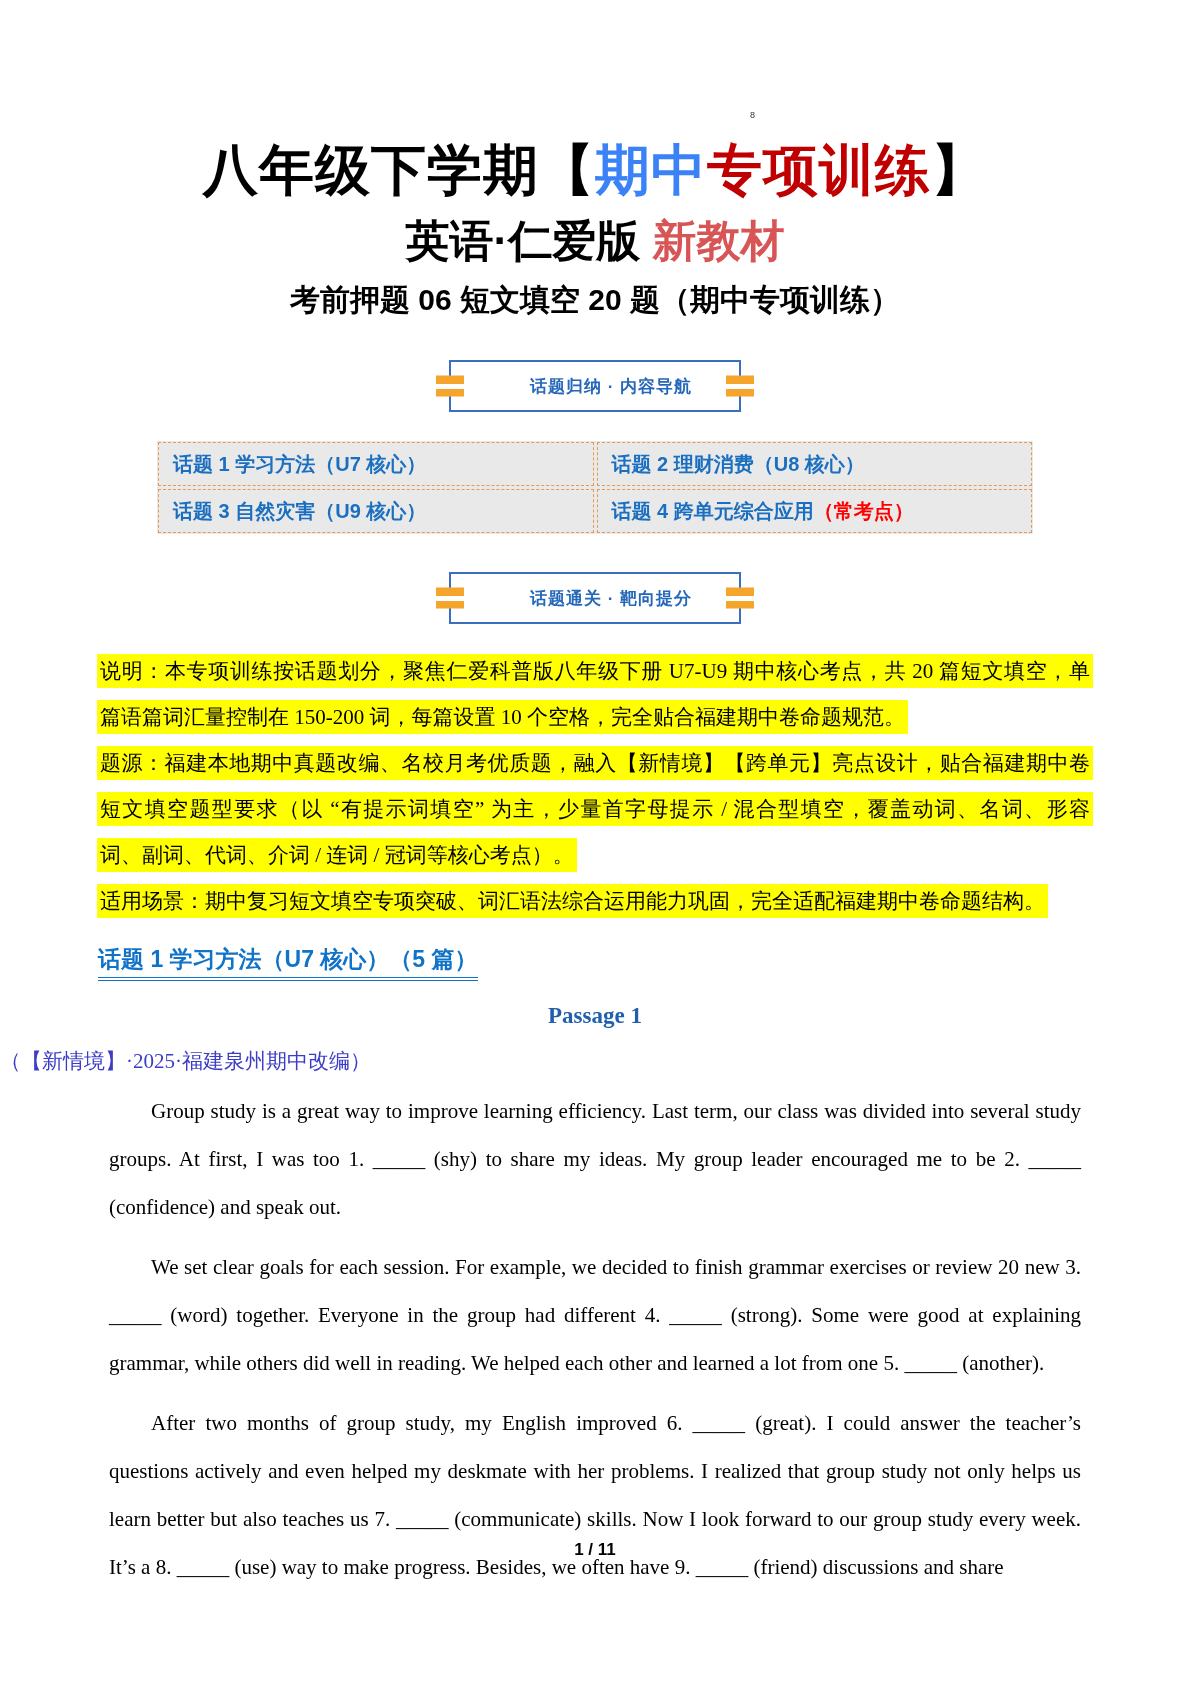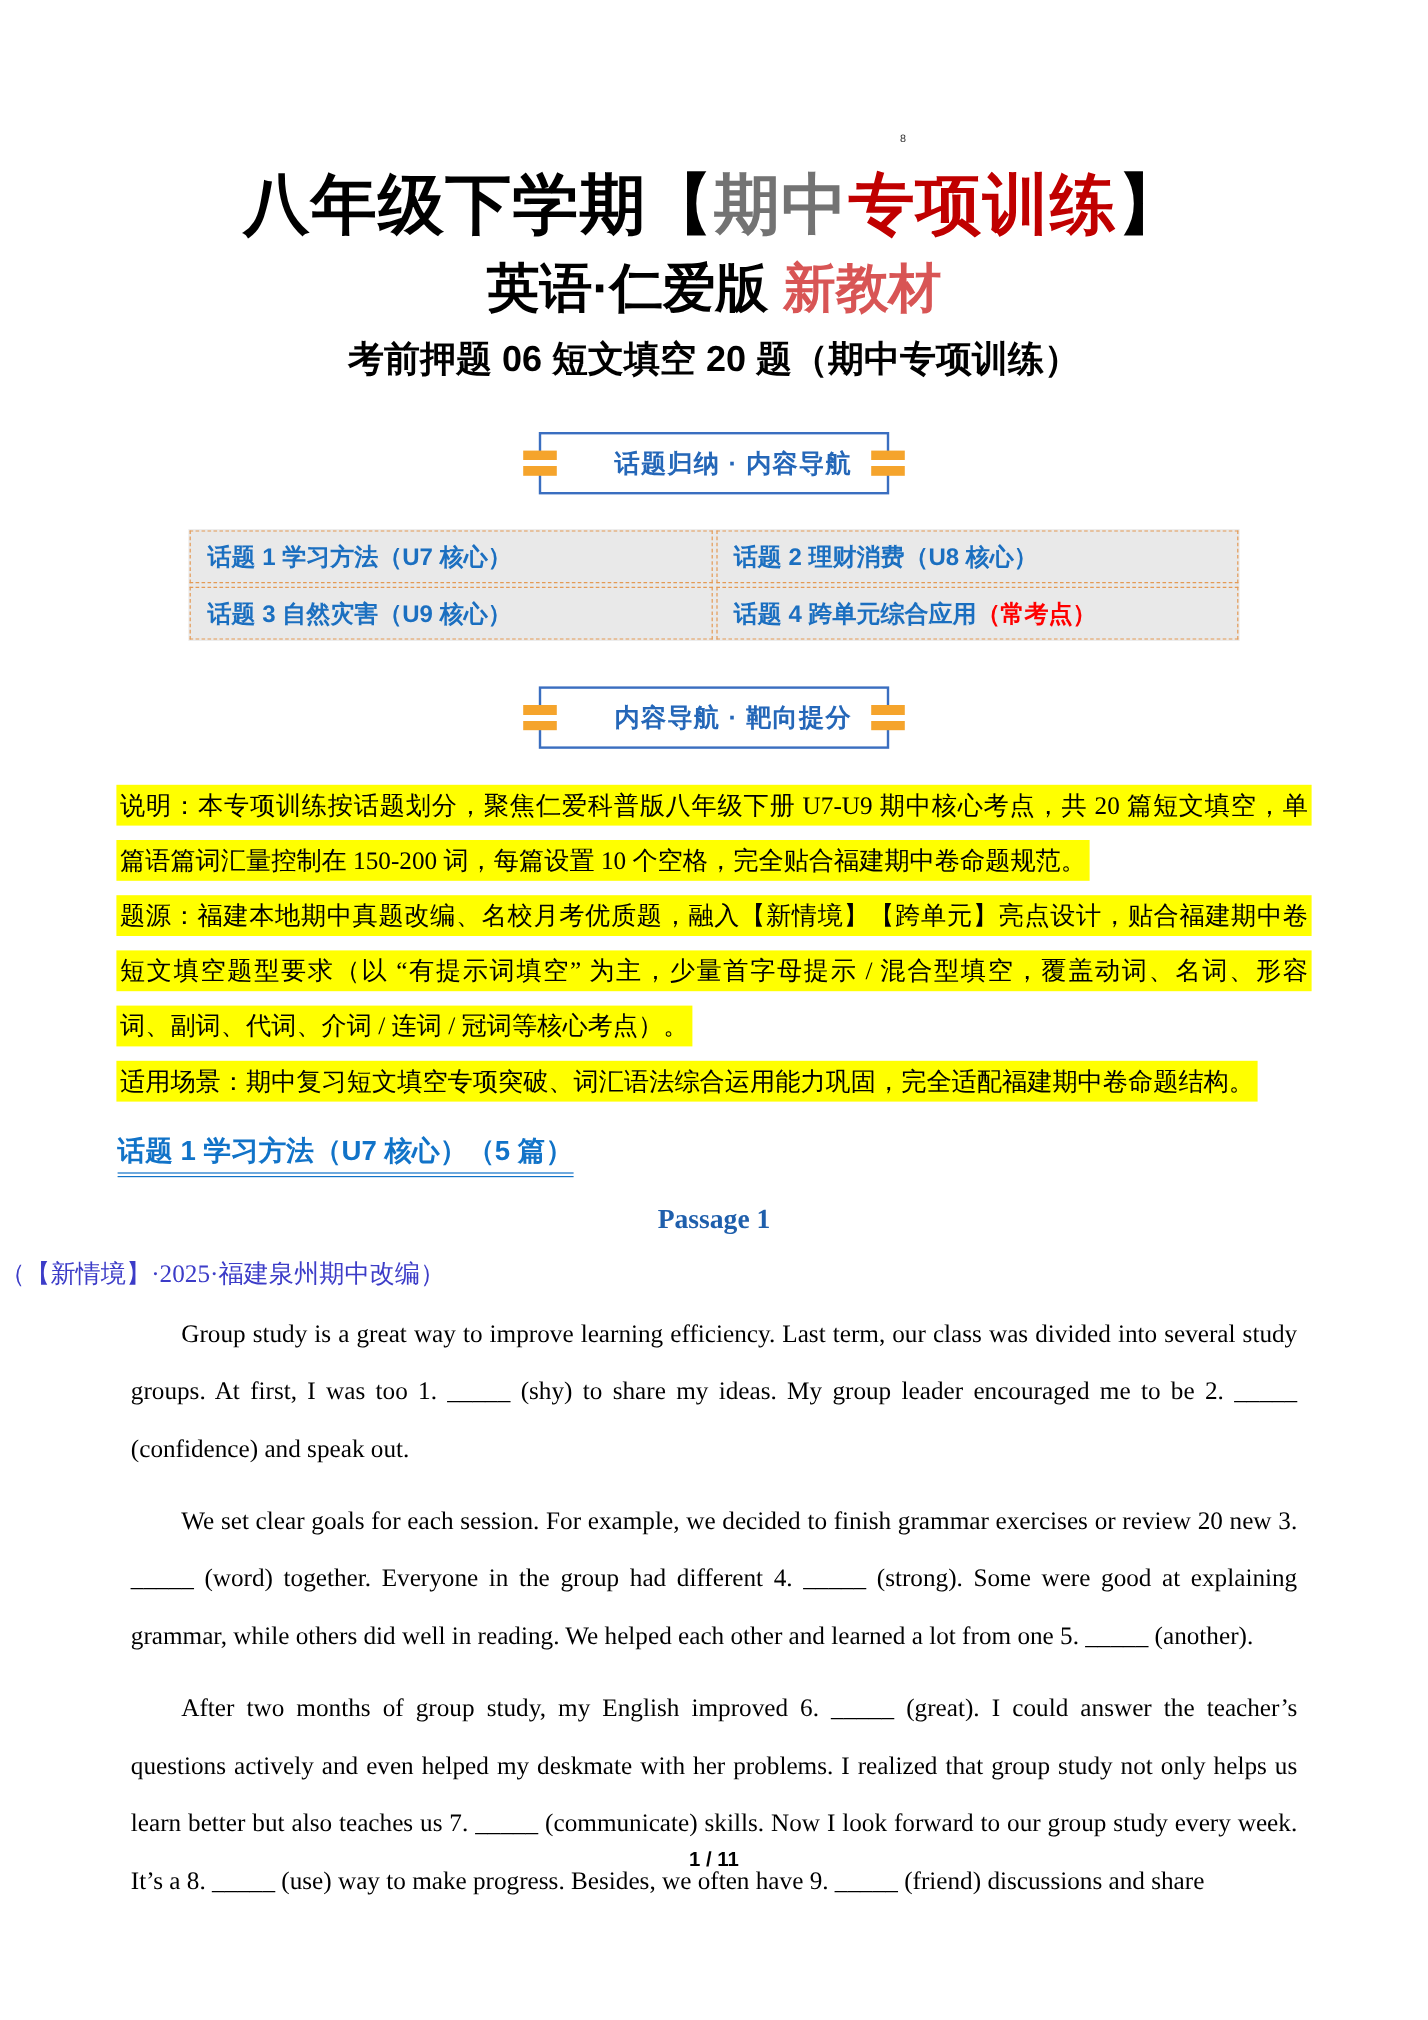--- a/index.html
+++ b/index.html
@@ -4,33 +4,33 @@
 <style>
   html,body{margin:0;padding:0;}
   body{width:1190px;height:1683px;background:#ffffff;position:relative;
        font-family:"Liberation Sans",sans-serif;color:#000;}
 
   .corner-mark{position:absolute;left:750px;top:110px;font-size:9px;color:#333;}
 
   
   .title-block{padding-top:130px;text-align:center;}
   .title-1{font-size:55px;font-weight:900;line-height:80px;letter-spacing:1px;margin:0;}
-  .title-1 .t-blue{color:#737373;}
+  .title-1 .t-blue{color:#3b82f6;}
   .title-1 .t-darkred{color:#C00000;}
   .title-2{font-size:44px;font-weight:900;line-height:62px;margin:0;}
   .title-2 .t-softred{color:#D85555;}
   .title-3{font-size:30px;font-weight:700;line-height:48px;margin:4px 0 0 0;}
 
   
   .banner{position:relative;width:292px;height:52px;margin:0 auto;
           border:2px solid #3A6EC0;display:flex;align-items:center;justify-content:center;
           box-sizing:border-box;background:#fff;}
   .banner-1{margin-top:36px;}
   .banner-2{margin-top:38px;}
-  .banner-text{color:#2567B8;font-size:21px;font-weight:700;letter-spacing:1px;margin-left:32px;}
+  .banner-text{color:#2567B8;font-size:17px;font-weight:700;letter-spacing:1px;margin-left:32px;}
   .bars{position:absolute;top:50%;transform:translateY(-50%);width:28px;height:21px;
         background:linear-gradient(to bottom,#F5A42C 0 8px,#ffffff 8px 13px,#F5A42C 13px 21px);}
   .bars.left{left:-15px;}
   .bars.right{right:-15px;}
 
   
   .topic-table{width:876px;margin:29px auto 0;background:#E9E9E9;
                display:grid;grid-template-columns:1fr 1fr;gap:3px;padding:1px;box-sizing:border-box;}
   .topic-cell{height:44px;background:#E9E9E9;border:1.5px dashed #E49A55;
               display:flex;align-items:center;padding-left:14px;box-sizing:border-box;}
@@ -95,21 +95,21 @@
         <span class="cell-accent"></span>
       </div>
     <div class="topic-cell">
         <span class="cell-label">话题 4 跨单元综合应用</span>
         <span class="cell-accent">（常考点）</span>
       </div>
   </div>
 
   <div class="banner banner-2">
     <span class="bars left"></span>
-    <span class="banner-text">内容导航 · 靶向提分</span>
+    <span class="banner-text">话题通关 · 靶向提分</span>
     <span class="bars right"></span>
   </div>
 
   <div class="notes">
     <div class="note-line">
         <span class="hl full">说明：本专项训练按话题划分，聚焦仁爱科普版八年级下册 U7-U9 期中核心考点，共 20 篇短文填空，单</span>
       </div>
     <div class="note-line">
         <span class="hl">篇语篇词汇量控制在 150-200 词，每篇设置 10 个空格，完全贴合福建期中卷命题规范。</span>
       </div>

